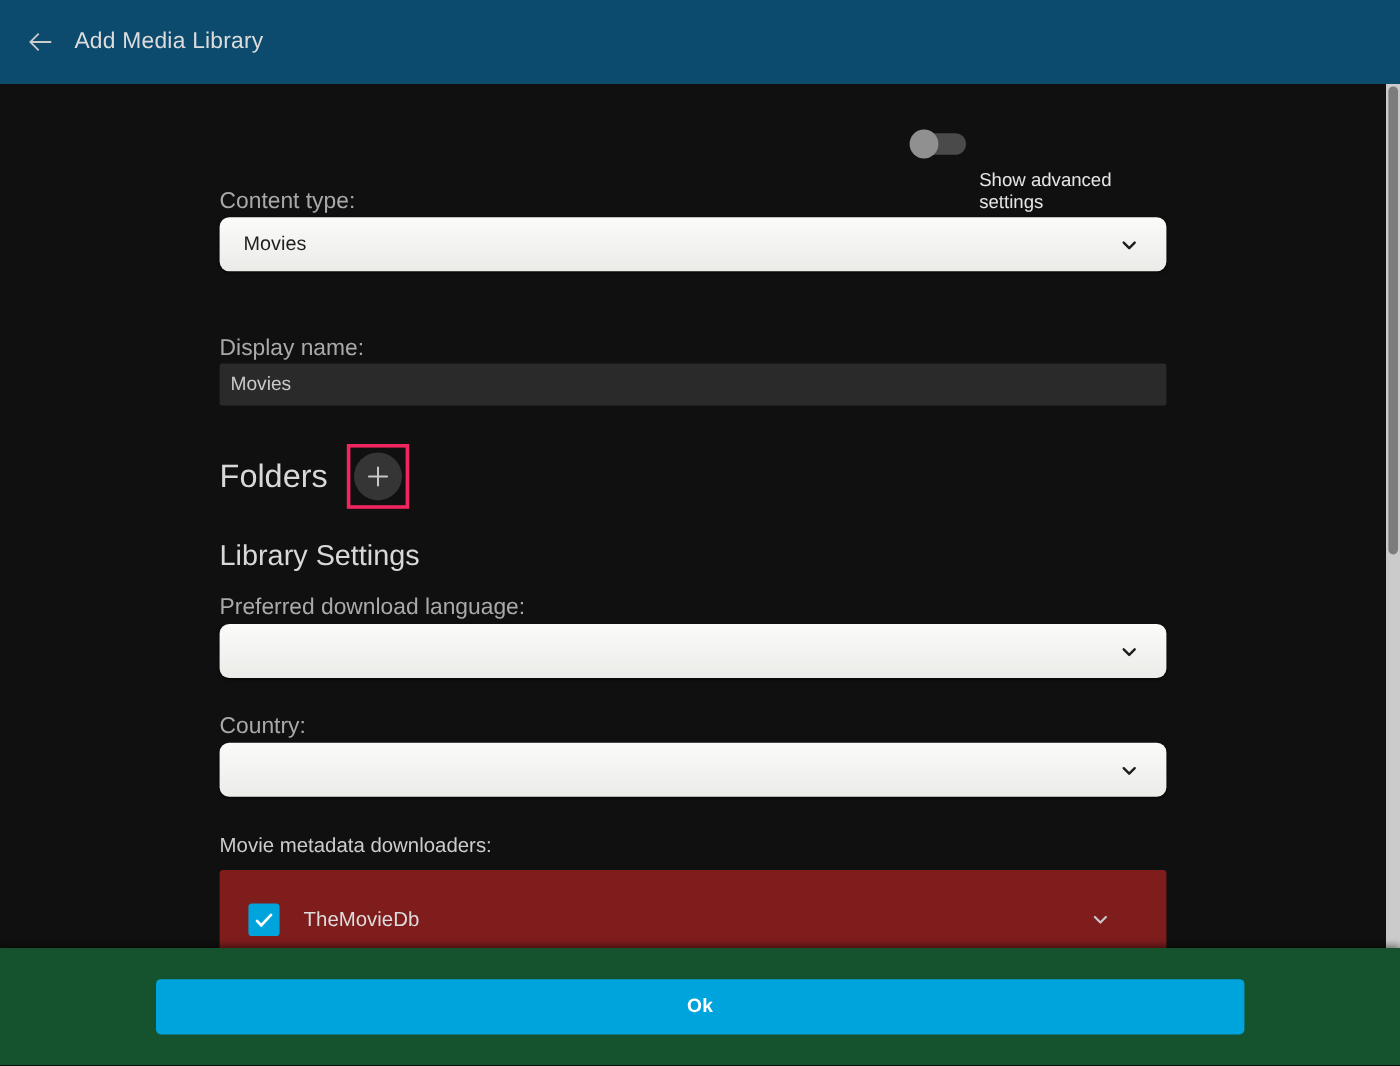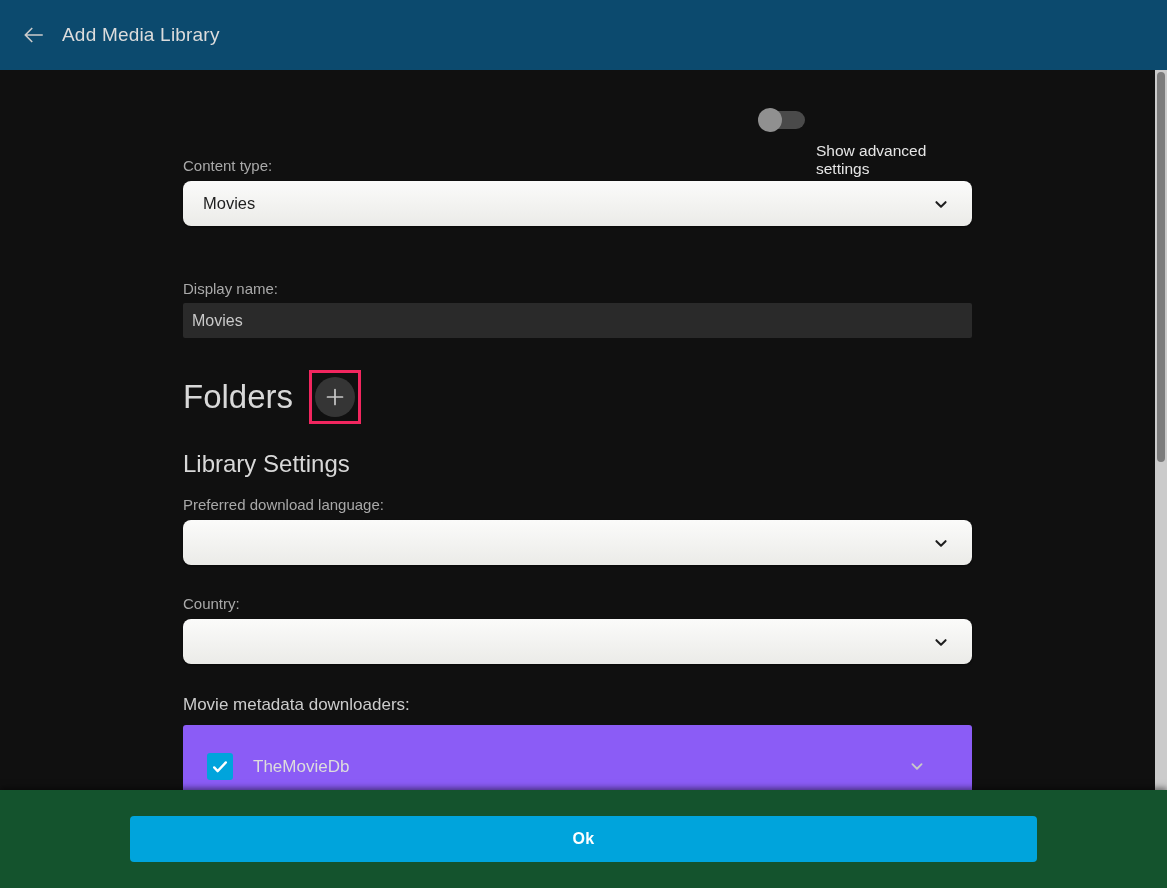--- a/index.html
+++ b/index.html
@@ -45,21 +45,21 @@
   .toggle .knob {
     position: absolute; left: -2px; top: -3px;
     width: 24px; height: 24px; border-radius: 50%;
     background: #909090;
   }
   .adv-label {
     position: absolute; left: 633px; top: 4px;
     color: #e6e6e6; font-size: 15.5px; margin-top: 32px;
   }
 
-  .field-label { color: #a9a9a9; font-size: 15px; text-align: right; }
+  .field-label { color: #a9a9a9; font-size: 19px; text-align: right; }
 
   .select-box {
     position: absolute; left: 0; width: 789px; height: 45px;
     background: linear-gradient(#fbfbfa, #ebebe8);
     border-radius: 8px; cursor: pointer;
     display: flex; align-items: center;
     padding: 0 20px;
     box-shadow: 0 1px 2px rgba(0,0,0,0.5);
   }
   .select-value { color: #1e1e1e; font-size: 16.5px; flex: 1; }
@@ -72,38 +72,38 @@
     position: absolute; left: 0; width: 789px; height: 35px;
     background: #2a2a2a; border: none; border-radius: 2px;
     color: #c9c9c9; font-size: 16px; padding: 0 9px;
     font-family: "Liberation Sans", "DejaVu Sans", sans-serif;
     outline: none;
   }
 
   .section-heading { color: #d8d8d8; font-weight: 400; }
 
   .folders-row { position: absolute; top: 299px; left: 0; height: 56px; display: flex; align-items: center; }
-  .folders-title { font-size: 33px; }
+  .folders-title { font-size: 27px; }
   .add-ring {
     margin-left: 16px;
     width: 52px; height: 54px;
     border: 3px solid #f2265f;
     display: flex; align-items: center; justify-content: center;
     background: transparent;
   }
   .add-btn {
     width: 40px; height: 40px; border-radius: 50%;
     background: #353535; border: none; cursor: pointer;
     display: flex; align-items: center; justify-content: center;
   }
 
   
   .meta-card {
     position: absolute; left: 0; top: 655px; width: 789px; height: 110px;
-    background: #8b5cf6; border-radius: 3px;
+    background: #7f1d1d; border-radius: 3px;
     display: flex; align-items: flex-start;
   }
   .checkbox {
     position: absolute; left: 24px; top: 28px;
     width: 26px; height: 27px; border-radius: 3px;
     background: #00a4dc; cursor: pointer;
     display: flex; align-items: center; justify-content: center;
   }
   .meta-name {
     position: absolute; left: 70px; top: 32px;

